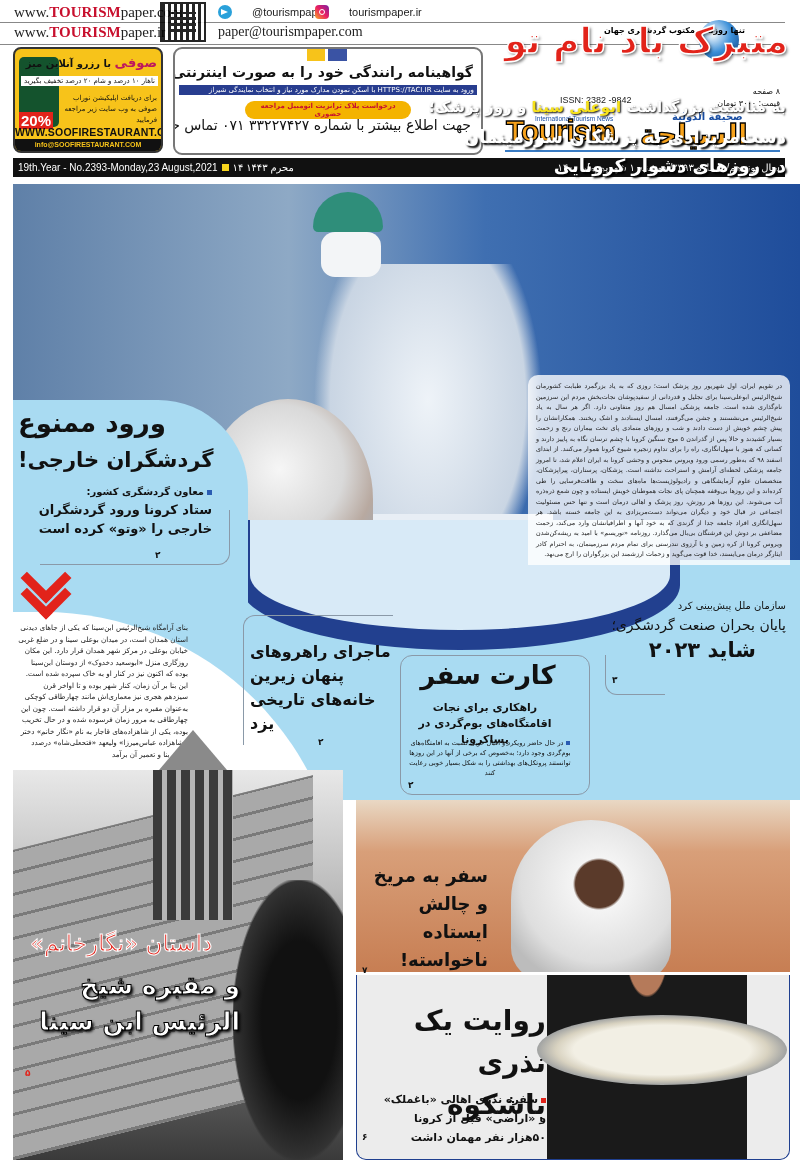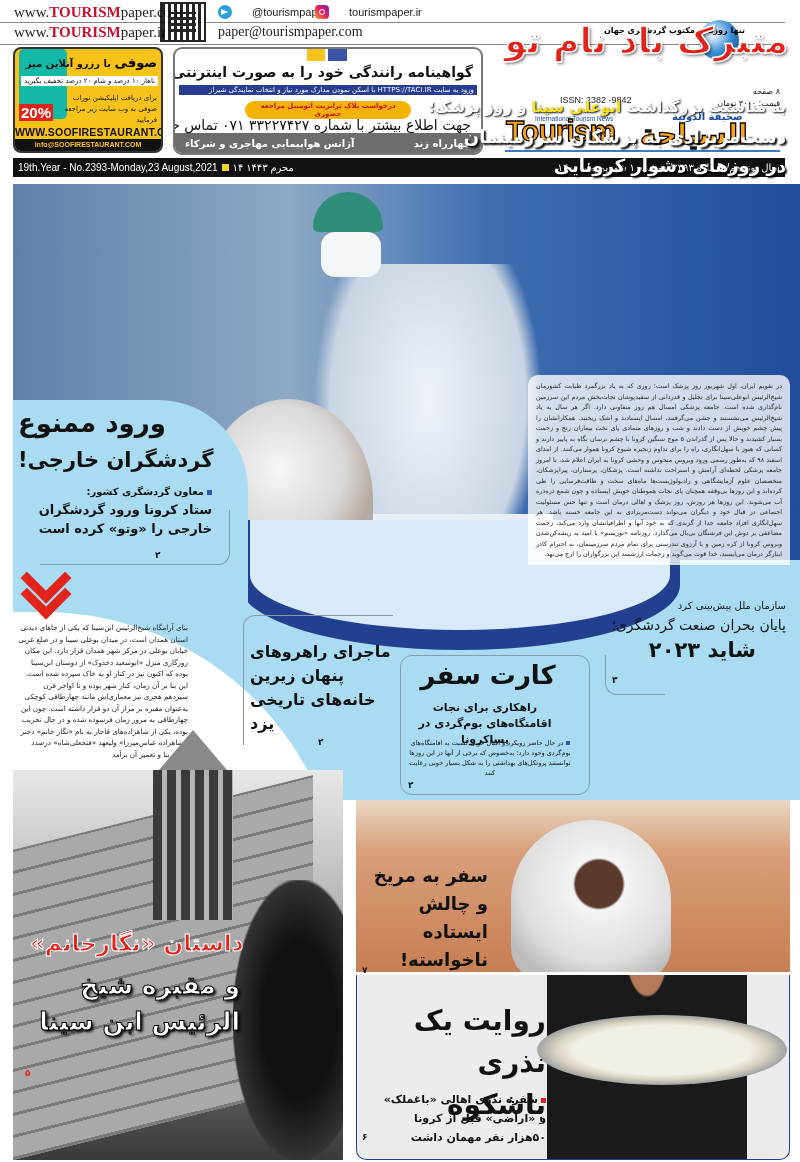--- a/index.html
+++ b/index.html
@@ -12,24 +12,24 @@
   .url b{color:#c8102e;font-weight:bold}
   .qr{position:absolute;left:160px;top:2px;width:46px;height:40px;background:
      repeating-linear-gradient(90deg,#000 0 3px,#fff 3px 6px),#000;opacity:.85;border:2px solid #000}
   .qr::after{content:"";position:absolute;inset:8px;background:repeating-linear-gradient(0deg,#000 0 3px,#fff 3px 6px);mix-blend-mode:multiply}
   .social{font-family:Liberation Sans, sans-serif;font-size:11px;color:#222;display:flex;align-items:center;gap:20px}
   .tg{width:14px;height:14px;border-radius:50%;background:#2aa1da;display:inline-block;position:relative}
   .tg::after{content:"";position:absolute;left:3px;top:4px;border-left:7px solid #fff;border-top:3px solid transparent;border-bottom:3px solid transparent}
   .ig{width:14px;height:14px;border-radius:4px;background:linear-gradient(45deg,#f9a825,#e91e63,#7b1fa2);display:inline-block;position:relative}
   .ig::after{content:"";position:absolute;left:4px;top:4px;width:6px;height:6px;border:1.5px solid #fff;border-radius:50%;box-sizing:border-box}
   .ad-soofi{position:absolute;left:13px;top:47px;width:150px;height:106px;border:2px solid #333;border-radius:8px;background:#f7c31a;overflow:hidden}
-  .ad-phone{position:absolute;left:4px;top:0;width:48px;height:70px;background:#14b8a6;border-radius:5px}
+  .ad-phone{position:absolute;left:4px;top:8px;width:40px;height:70px;background:#14532d;border-radius:5px}
   .ad-phone .p20{position:absolute;left:0;bottom:-2px;background:#e2231a;color:#fff;font-weight:bold;font-size:15px;padding:0 2px;font-family:"Liberation Sans",sans-serif}
   .ad-soofi .l1{position:absolute;right:4px;top:6px;font-size:10px;font-weight:bold}
-  .ad-soofi .l1 span{color:#000000;font-size:13px}
+  .ad-soofi .l1 span{color:#be185d;font-size:13px}
   .ad-soofi .l2{position:absolute;right:3px;top:27px;font-size:7px;background:#fff;padding:1px 3px;white-space:nowrap}
   .ad-soofi .l3{position:absolute;right:4px;top:44px;font-size:7px;line-height:11px;width:100px}
   .ad-soofi .url2{position:absolute;left:0;right:0;bottom:13px;text-align:center;font-family:"Liberation Sans",sans-serif;font-weight:bold;font-size:10.5px;color:#111;letter-spacing:.2px}
   .ad-soofi .mail{position:absolute;left:0;right:0;bottom:0;height:12px;background:#111;color:#f7c31a;font-size:7px;text-align:center;font-family:"Liberation Sans",sans-serif;font-weight:bold;line-height:12px}
   .ad-taci{position:absolute;left:173px;top:47px;width:310px;height:108px;border:2px solid #777;border-radius:9px;background:#fff;overflow:hidden}
   .ad-taci .logo{position:absolute;left:132px;top:0;width:40px;height:12px;background:linear-gradient(90deg,#f7c31a 0 45%,#fff 45% 52%,#3a53a4 52%)}
   .ad-taci .t1{position:absolute;right:8px;top:15px;font-size:14px;font-weight:bold;white-space:nowrap}
   .ad-taci .t2{position:absolute;left:4px;right:4px;top:36px;background:#283d8f;color:#fff;font-size:7px;padding:1px 3px;white-space:nowrap}
   .ad-taci .t3{position:absolute;left:70px;right:70px;top:52px;background:#f4b300;border-radius:10px;color:#222;font-size:7px;text-align:center;font-weight:bold;padding:1px}
   .ad-taci .t3 span{color:#c8102e}
@@ -73,21 +73,21 @@
   .ban-body{position:absolute;right:588px;top:500px;font-size:13px;line-height:19px;text-align:right;width:200px;font-weight:bold}
   .pnum{font-size:9px;font-weight:bold;position:absolute}
   .chev{position:absolute;left:22px;top:568px;width:52px;height:56px}
   .chev i{position:absolute;left:6px;width:36px;height:36px;border-right:9px solid #e2231a;border-bottom:9px solid #e2231a;transform:rotate(45deg)}
   .sina-text{position:absolute;left:18px;top:622px;width:170px;font-size:7.2px;line-height:11.5px;text-align:right;color:#222}
   .tomb{position:absolute;left:13px;top:770px;width:330px;height:390px;background:linear-gradient(180deg,#e8e8e8 0%,#bdbdbd 30%,#6e6e6e 70%,#3a3a3a 100%)}
   .tomb .tower{position:absolute;left:140px;top:0;width:80px;height:150px;background:repeating-linear-gradient(90deg,#3b3b3b 0 9px,#b5b5b5 9px 14px)}
   .tomb .cone{position:absolute;left:146px;top:-40px;border-left:34px solid transparent;border-right:34px solid transparent;border-bottom:40px solid #8a8a8a}
   .tomb .wall{position:absolute;left:0;top:80px;width:300px;height:310px;background:repeating-linear-gradient(0deg,#7a7a7a 0 3px,#a9a9a9 3px 22px),#9a9a9a;transform:skewY(-14deg);transform-origin:left}
   .tomb .tree{position:absolute;right:0;top:110px;width:110px;height:280px;background:radial-gradient(ellipse at 60% 50%,#111 40%,#333 70%,transparent 72%)}
-  .story1{position:absolute;left:30px;top:930px;font-size:23px;font-weight:bold;color:#e2231a;-webkit-text-stroke:1px #fff;white-space:nowrap}
+  .story1{position:absolute;left:30px;top:930px;font-size:23px;font-weight:normal;color:#e2231a;-webkit-text-stroke:1px #fff;white-space:nowrap}
   .story2{position:absolute;left:20px;top:968px;font-size:25px;font-weight:bold;color:#fff;-webkit-text-stroke:1px #000;text-shadow:2px 2px 3px #000;line-height:36px;text-align:right;width:220px}
   .card{position:absolute;border:1px solid #8a99a8;border-radius:12px}
   .maj{position:absolute;left:250px;top:640px;font-size:16px;font-weight:bold;line-height:24px;text-align:left;width:142px}
   .kart-t{position:absolute;left:408px;top:660px;font-size:26px;font-weight:bold;text-align:center;width:160px}
   .kart-s{position:absolute;left:400px;top:700px;font-size:11px;font-weight:bold;line-height:16px;text-align:center;width:170px}
   .kart-b{position:absolute;left:404px;top:738px;font-size:6.5px;line-height:10px;text-align:center;width:172px}
   .kart-b::before{content:"";display:inline-block;width:4px;height:4px;background:#2a5cb3;margin-left:2px}
   .un-kicker{position:absolute;right:14px;top:600px;font-size:10px;font-weight:normal}
   .un-t1{position:absolute;right:14px;top:617px;font-size:14px;font-weight:normal;white-space:nowrap}
   .un-t2{position:absolute;right:44px;top:638px;font-size:21px;font-weight:bold}
@@ -135,24 +135,20 @@
   <div class="url2">WWW.SOOFIRESTAURANT.COM</div>
   <div class="mail">info@SOOFIRESTAURANT.COM</div>
 </div>
 
 <div class="ad-taci">
   <div class="logo"></div>
   <div class="t1 rtl">گواهینامه رانندگی خود را به صورت اینترنتی بین المللی نمایید</div>
   <div class="t2 rtl">ورود به سایت HTTPS://TACI.IR با اسکن نمودن مدارک مورد نیاز و انتخاب نمایندگی شیراز</div>
   <div class="t3 rtl"><span>درخواست</span> <span>پلاک ترانزیت اتومبیل</span> <span>مراجعه حضوری</span></div>
   <div class="t4 rtl">جهت اطلاع بیشتر با شماره ۳۳۲۲۷۴۲۷ ۰۷۱ تماس حاصل نمایید</div>
-  <div class="t5">
-    <span>آژانس هواپیمایی مهاجری و شرکاء</span>
-    <span>چهارراه زند</span>
-  </div>
 </div>
 
 <div class="logo-main">
   <div class="globe"></div>
   <div class="tagline rtl">تنها روزنامه مکتوب گردشگری جهان</div>
 </div>
 <div class="issn">ISSN: 2382 -9842</div>
 <div class="pages rtl">
   <div>۸ صفحه</div>
   <div>قیمت: ۳۰۰۰ تومان</div>

